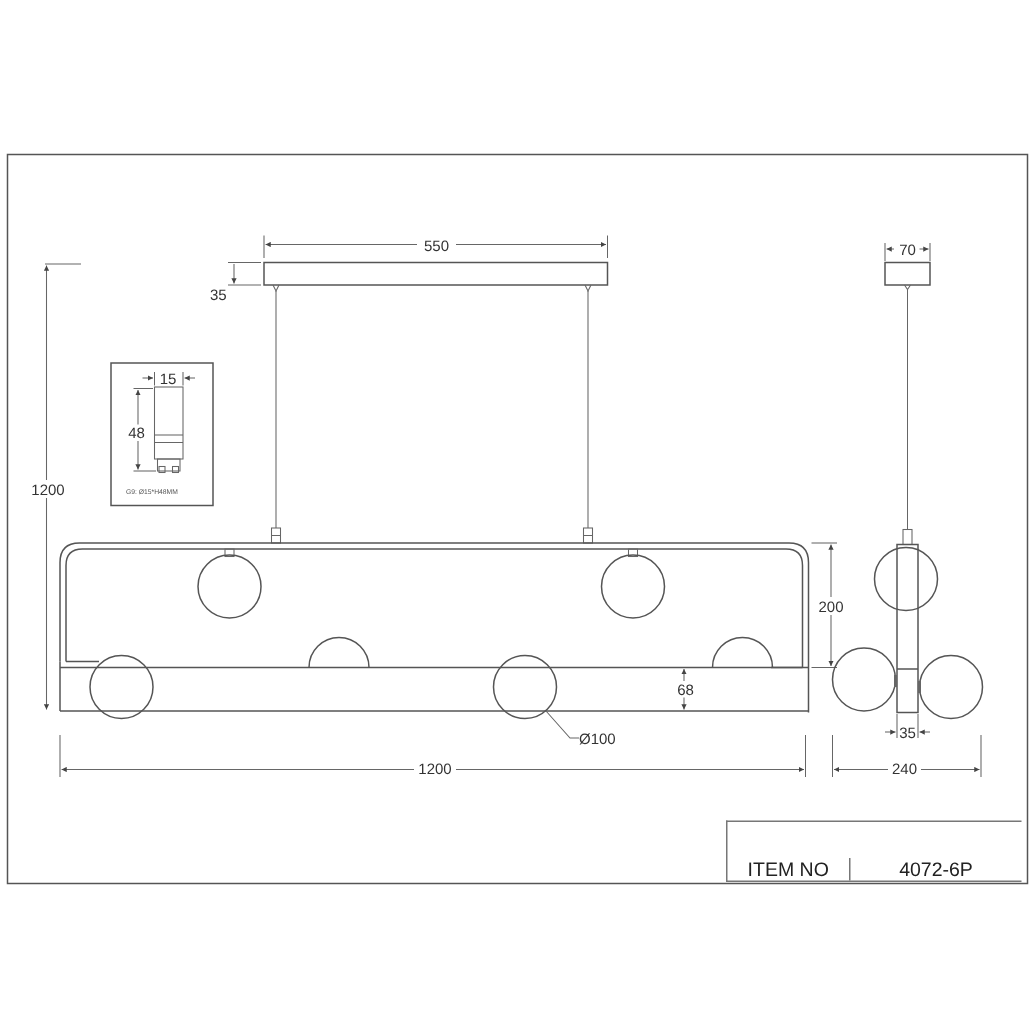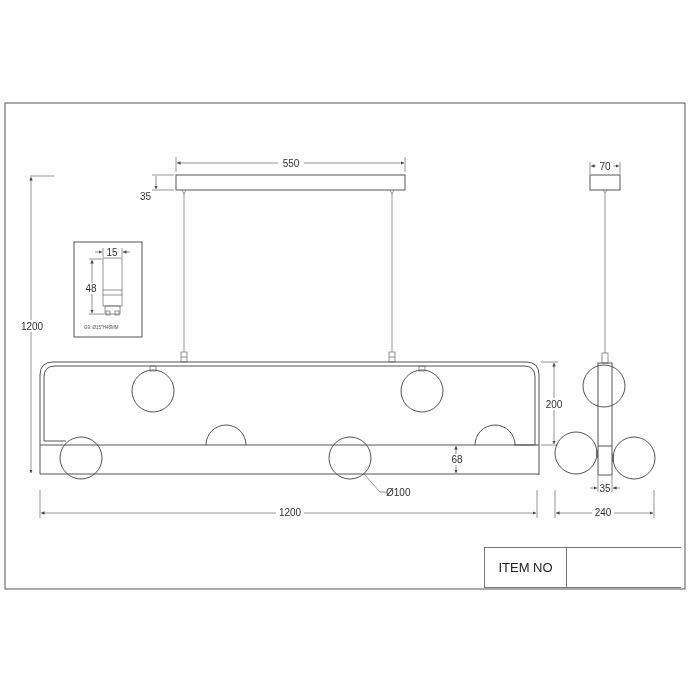--- a/index.html
+++ b/index.html
@@ -2,21 +2,21 @@
 <html><head>
   <meta charset="utf-8">
   <style>
     html, body { margin: 0; padding: 0; background: #ffffff; }
     body { width: 690px; height: 690px; position: relative; overflow: hidden; font-family: "Liberation Sans", sans-serif; }
     svg { position: absolute; left: 0; top: 0; }
     .ln { stroke: #555; stroke-width: 1; fill: none; }
     .thin { stroke: #666; stroke-width: 0.7; fill: none; }
     .dim { font-family: "Liberation Sans", sans-serif; font-size: 10px; fill: #333; }
     .tiny { font-family: "Liberation Sans", sans-serif; font-size: 4.5px; fill: #555; }
-    .title-table { position: absolute; left: 484px; top: 547px; width: 197px; height: 41px; border: 1px solid #777; border-right: none; box-sizing: border-box; display: flex; }
+    .title-table { position: absolute; left: 484px; top: 547px; width: 197px; height: 41px; border: 1px solid #777; border-right: none; box-sizing: border-box; display: flex; align-items: flex-end; }
     .title-cell { display: flex; align-items: center; justify-content: center; font-size: 13px; color: #222; box-sizing: border-box; }
     .cell-label { width: 82px; border-right: 1px solid #777; }
     .cell-value { flex: 1; }
   </style>
 </head>
 <body>
 
 <svg width="690" height="690" viewBox="0 0 690 690">
   <defs>
     <marker id="arr" viewBox="0 0 6 6" refX="6" refY="3" markerWidth="5" markerHeight="5" orient="auto-start-reverse">
@@ -154,13 +154,14 @@
     <line x1="555" y1="490" x2="555" y2="518" class="thin"></line>
     <line x1="654" y1="490" x2="654" y2="518" class="thin"></line>
     <line x1="556" y1="513" x2="653" y2="513" class="thin" marker-start="url(#arr)" marker-end="url(#arr)"></line>
     <rect x="592" y="507" width="22" height="11" fill="#fff"></rect>
     <text x="603" y="516" text-anchor="middle" class="dim">240</text>
   </g>
 </svg>
 
 <div class="title-table">
   <div class="title-cell cell-label">ITEM NO</div>
+  <div class="title-cell cell-value">4072-6P</div>
 </div>
 
 </body></html>

